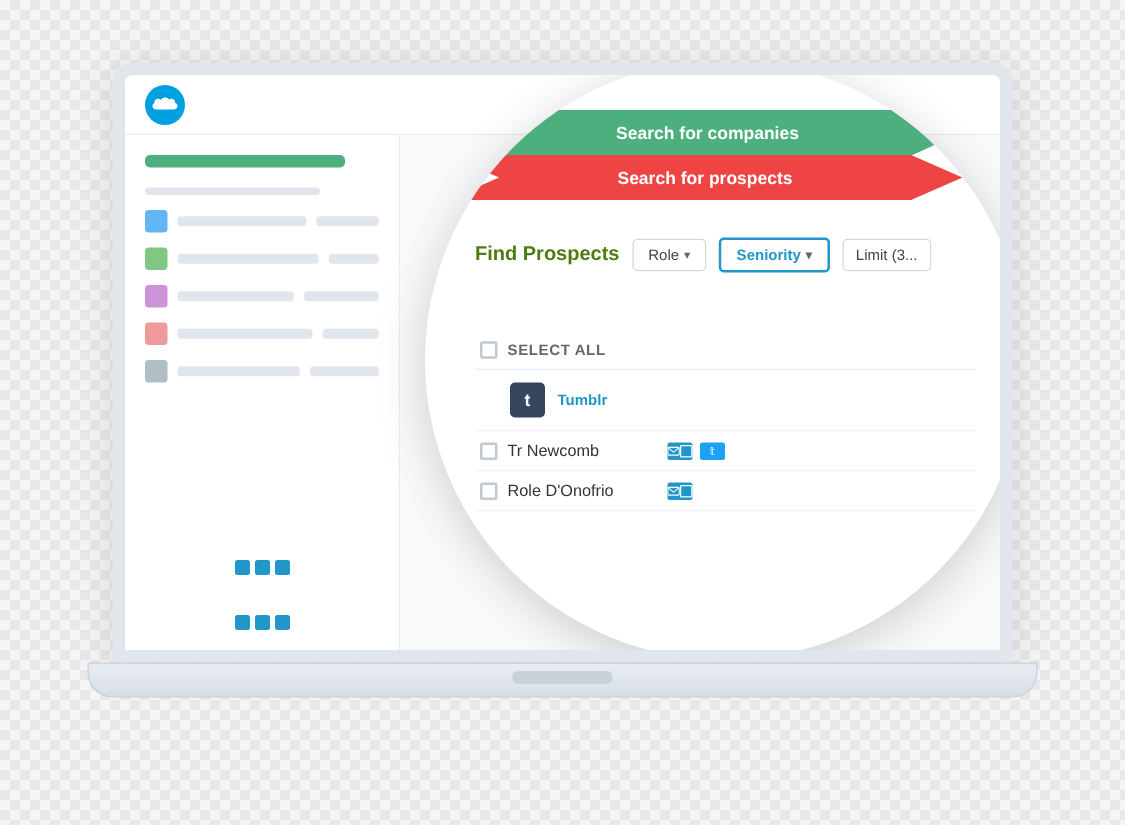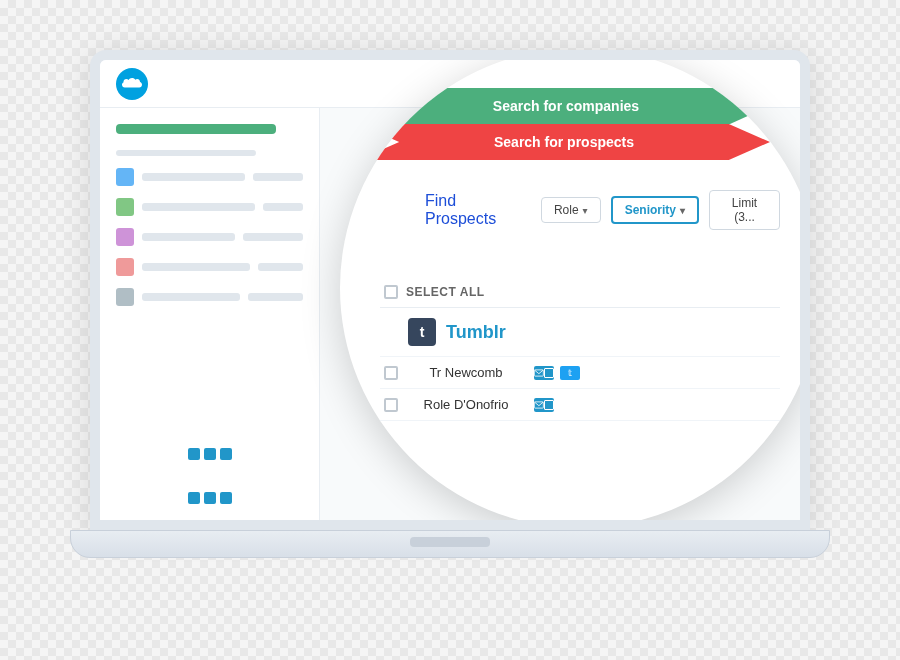--- a/index.html
+++ b/index.html
@@ -225,24 +225,23 @@
 
     
     .filter-bar {
       display: flex;
       align-items: center;
       gap: 10px;
       margin-bottom: 16px;
     }
 
     .filter-title {
-      color: #1d4ed8;
+      color: #4d7c0f;
       font-size: 16px;
-      font-weight: 400;
-      margin-left: 45px;
+      font-weight: 700;
     }
 
     .filter-btn {
       background: white;
       border: 1px solid #d0d8e0;
       border-radius: 4px;
       padding: 5px 12px;
       font-size: 12px;
       color: #444;
       cursor: pointer;
@@ -320,31 +319,30 @@
       display: flex;
       align-items: center;
       justify-content: center;
       color: white;
       font-size: 14px;
       font-weight: bold;
     }
 
     .company-name {
       color: #2196c9;
-      font-size: 18px;
+      font-size: 12px;
       font-weight: 600;
     }
 
     .prospect-row {
       display: flex;
       align-items: center;
       padding: 8px 4px;
       border-bottom: 1px solid #f0f4f8;
       gap: 8px;
-      text-align: center;
     }
 
     .prospect-name {
       font-size: 13px;
       color: #333;
       width: 120px;
     }
 
     .prospect-title {
       font-size: 12px;

